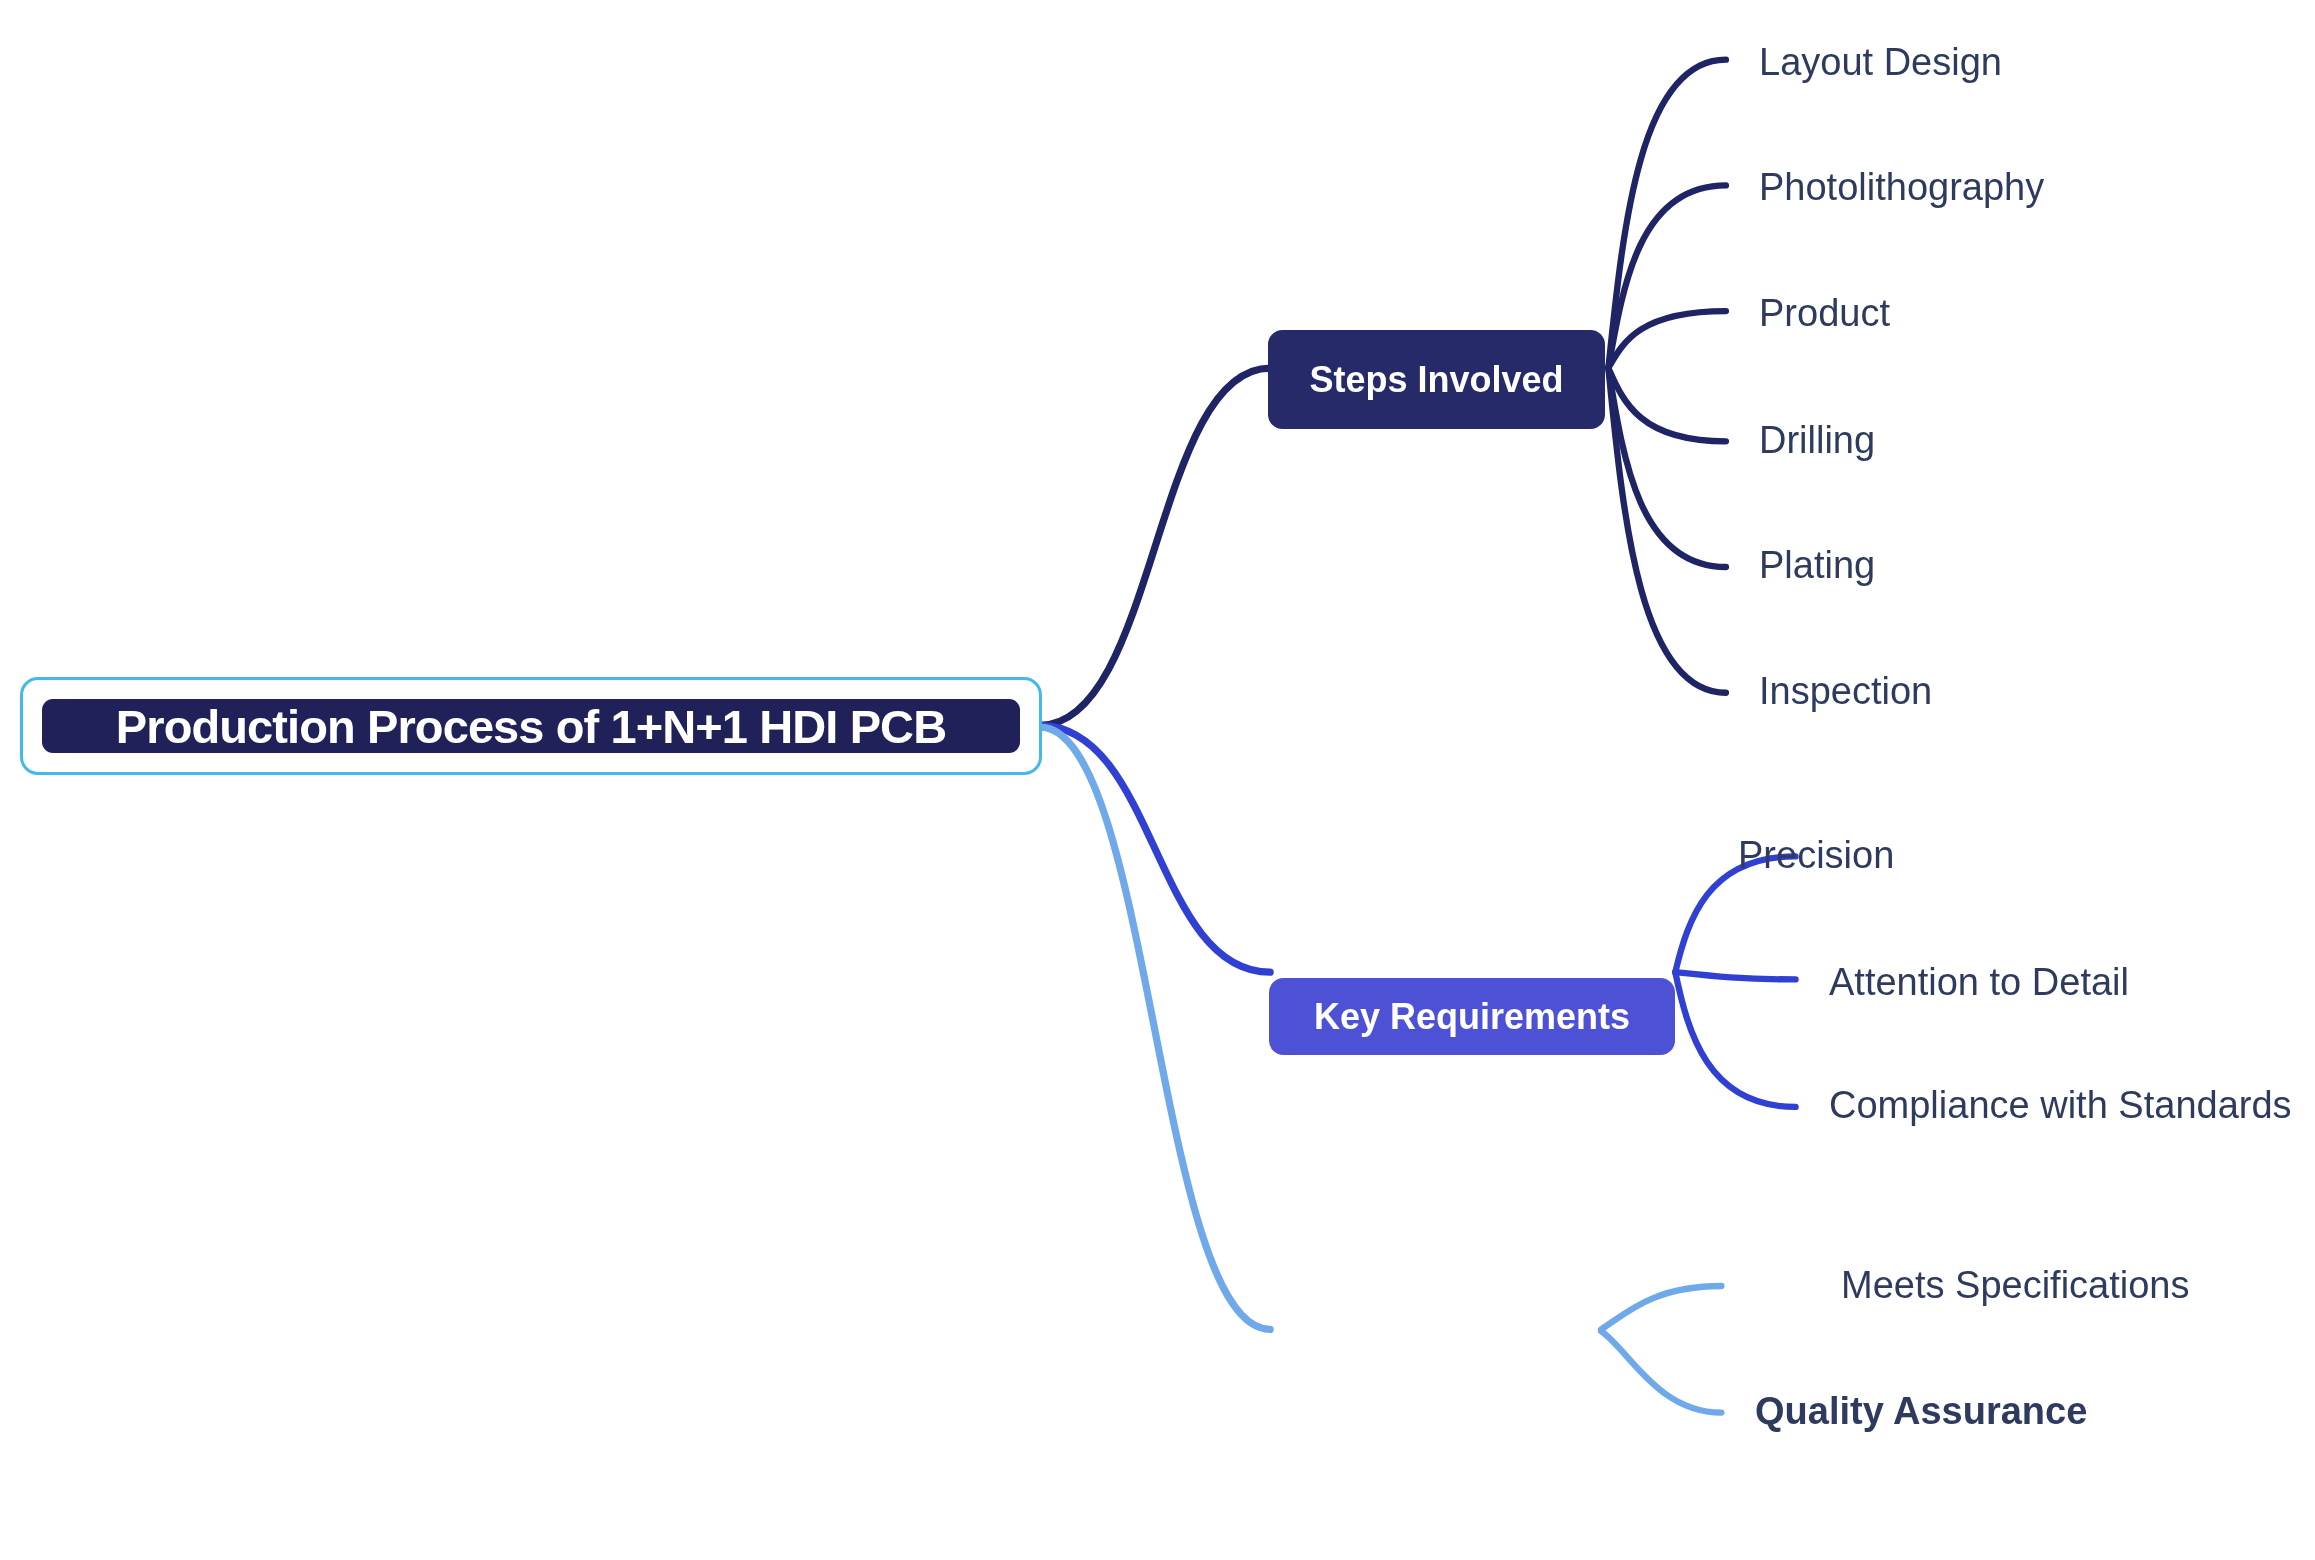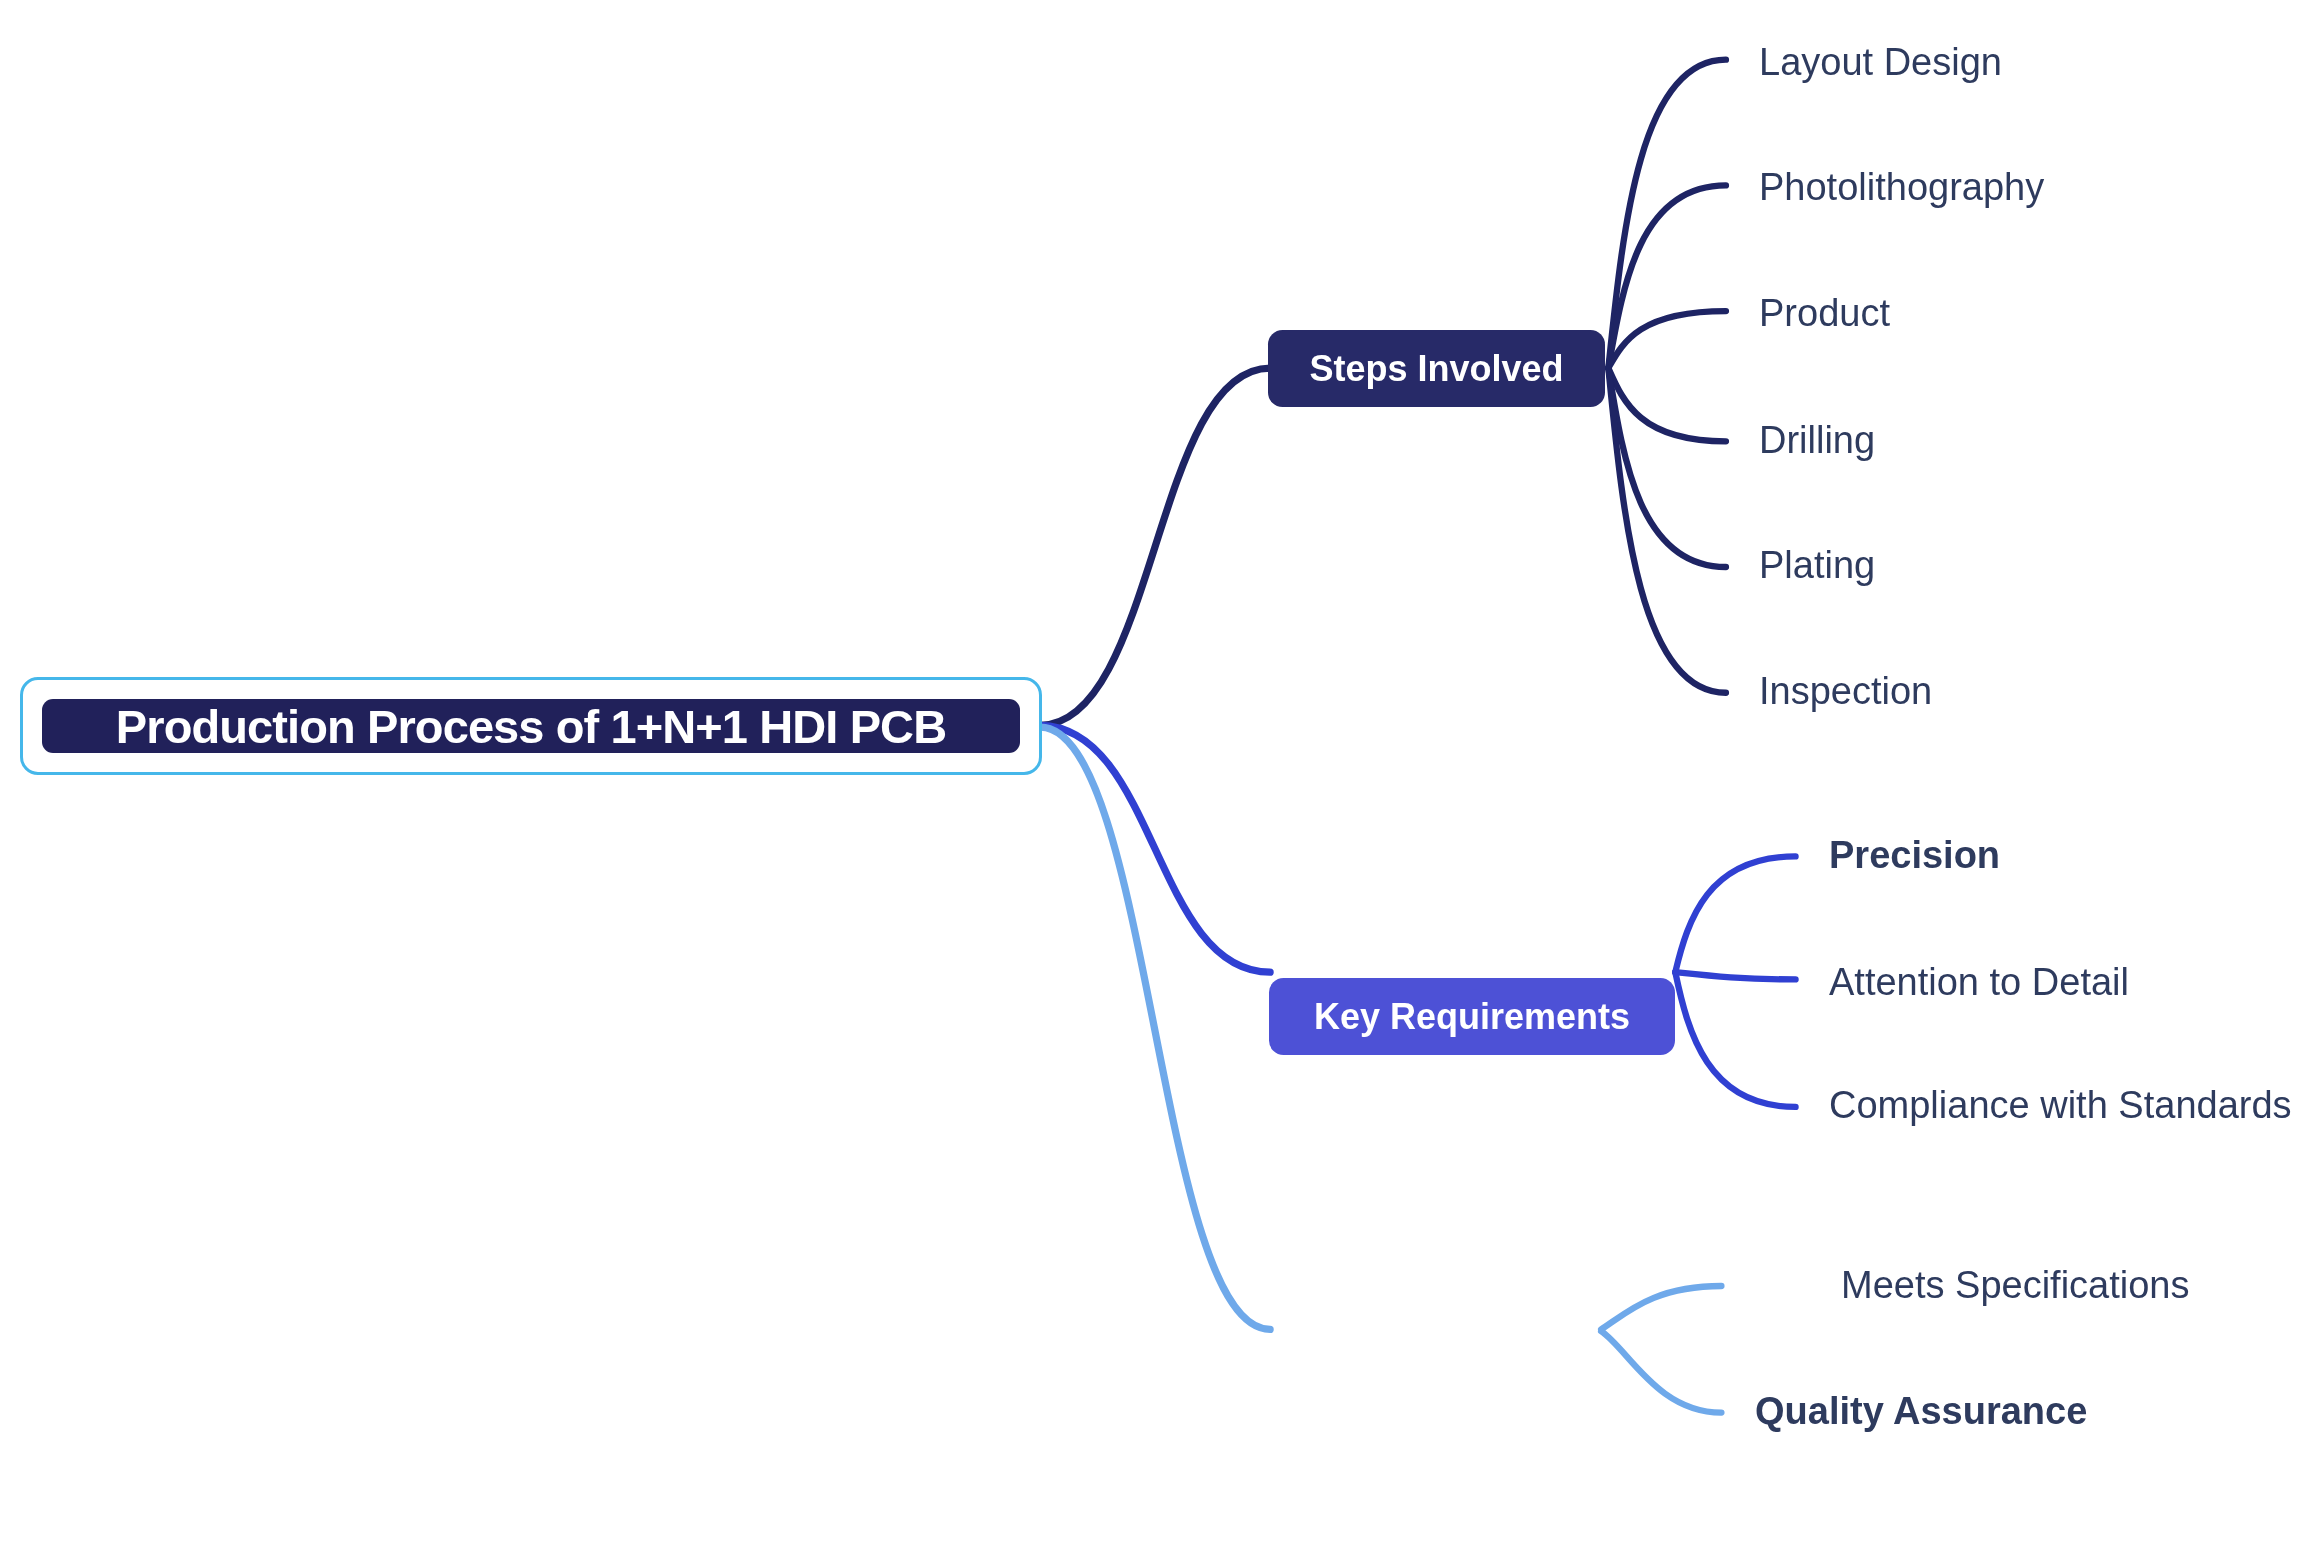--- a/index.html
+++ b/index.html
@@ -58,21 +58,21 @@
     align-items: center;
     justify-content: center;
     font-size: 47px;
     font-weight: bold;
     color: var(--node-text, #ffffff);
     letter-spacing: -0.9px;
     white-space: nowrap;
   }
   #branch-steps {
     left: 1268px; top: 330px;
-    width: 337px; height: 77px;
+    width: 337px; height: 99px;
     background: var(--steps-fill, #272a68);
     border-radius: 14.5px;
     font-size: 36px;
   }
   #branch-keyreq {
     left: 1269px; top: 934px;
     width: 406px; height: 77px;
     background: var(--keyreq-fill, #4d51d6);
     border-radius: 14.5px;
     font-size: 36px;
@@ -132,21 +132,21 @@
     <span>Key Requirements</span>
   </div>
 
   <div class="leaf" style="left:1759px; top:62px;">Layout Design</div>
   <div class="leaf" style="left:1759px; top:187px;">Photolithography</div>
   <div class="leaf" style="left:1759px; top:313px;">Product</div>
   <div class="leaf" style="left:1759px; top:440px;">Drilling</div>
   <div class="leaf" style="left:1759px; top:565px;">Plating</div>
   <div class="leaf" style="left:1759px; top:691px;">Inspection</div>
 
-  <div class="leaf" style="left:1829px; top:855px;font-weight:bold;">Precision</div>
+  <div class="leaf" style="left:1738px; top:855px;">Precision</div>
   <div class="leaf" style="left:1829px; top:982px;">Attention to Detail</div>
   <div class="leaf" style="left:1829px; top:1105px;">Compliance with Standards</div>
 
   <div class="leaf" style="left:1841px; top:1285px;">Meets Specifications</div>
   <div class="leaf" style="left:1755px; top:1411px;font-weight:bold;">Quality Assurance</div>
 
 </div>
 
 
 </body></html>

